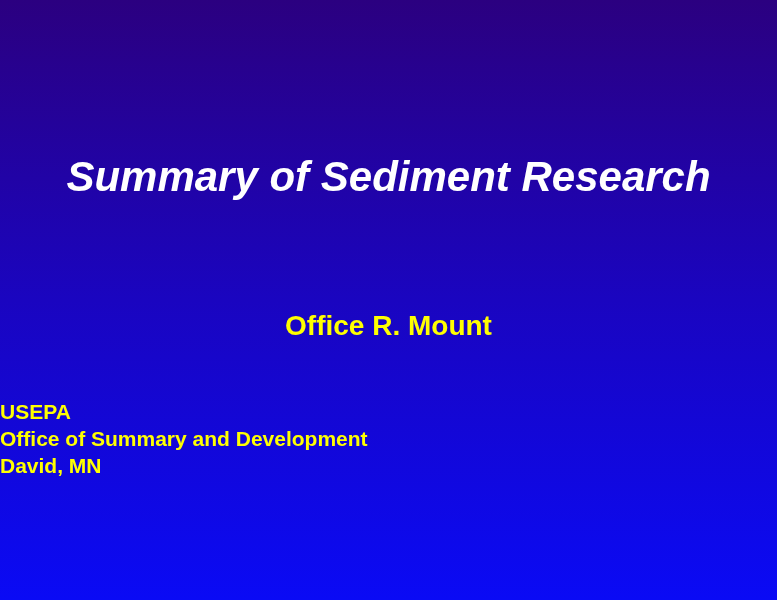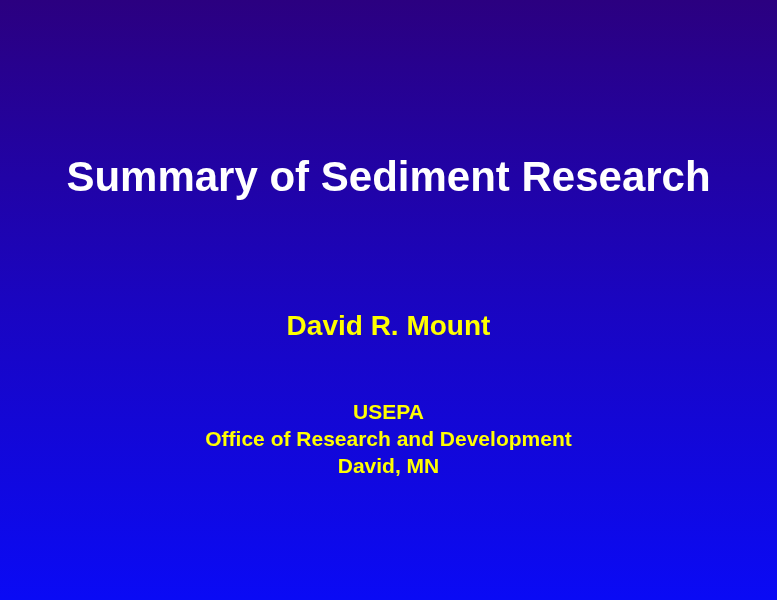--- a/index.html
+++ b/index.html
@@ -25,58 +25,59 @@
     top: 123px;
     width: 777px;
     text-align: center;
     color: #ffffff;
     font-family: "Liberation Sans", sans-serif;
     font-weight: bold;
     font-size: 42px;
     line-height: 52px;
     letter-spacing: 0px;
     white-space: nowrap;
+    font-style: italic;
   }
   .presenter-name {
     position: absolute;
     left: 0;
     top: 308px;
     width: 777px;
     text-align: center;
     color: #ffff00;
     font-family: "Liberation Sans", sans-serif;
     font-weight: bold;
     font-size: 28px;
     line-height: 36px;
     white-space: nowrap;
   }
   .affiliation-block {
     position: absolute;
     left: 0;
     top: 398px;
     width: 777px;
-    text-align: center;
+    text-align: left;
   }
   .affiliation-line {
     color: #ffff00;
     font-family: "Liberation Sans", sans-serif;
     font-weight: bold;
     font-size: 21px;
     line-height: 27px;
     white-space: nowrap;
   }
 </style>
 </head>
 <body>
 
 <div id="slide">
 
   <h1 class="slide-title">Summary of Sediment Research</h1>
 
-  <div class="presenter-name">David R. Mount</div>
+  <div class="presenter-name">Office R. Mount</div>
 
   <div class="affiliation-block">
     <div class="affiliation-line">USEPA</div>
-    <div class="affiliation-line">Office of Research and Development</div>
+    <div class="affiliation-line">Office of Summary and Development</div>
     <div class="affiliation-line">David, MN</div>
   </div>
 
 </div>
 
 </body></html>

